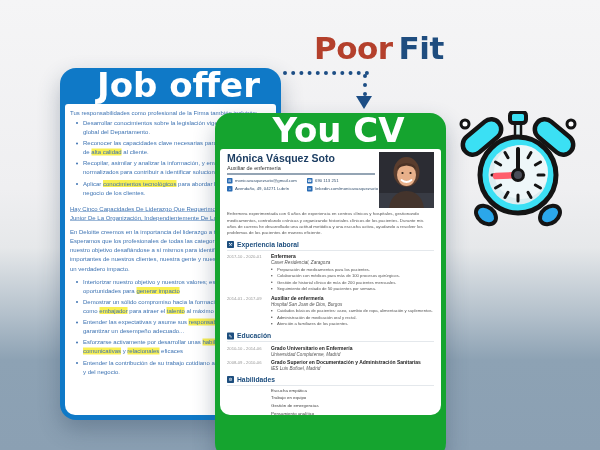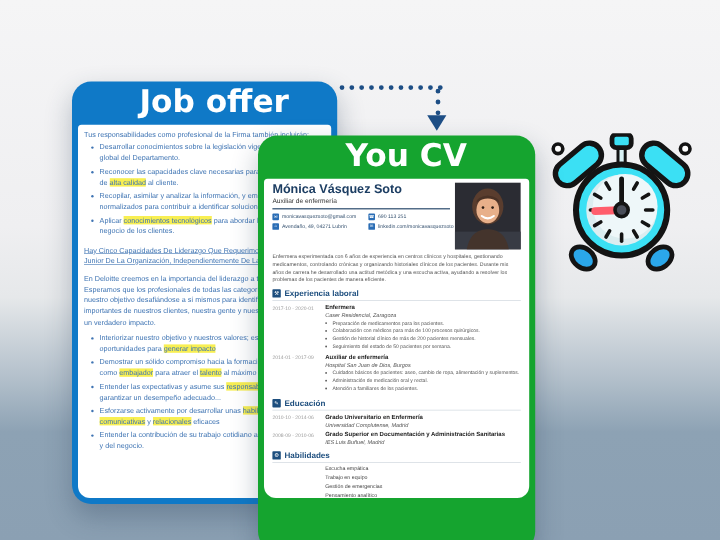--- a/index.html
+++ b/index.html
@@ -15,21 +15,21 @@
   .pf .fit{color:#1f4d7f;margin-left:6px;}
   
   .arr-h{position:absolute;left:283px;top:71px;width:86px;height:0;border-top:4px dotted #1d4e85;z-index:3;}
   .arr-v{position:absolute;left:363px;top:74px;height:22px;width:0;border-left:4px dotted #1d4e85;z-index:3;}
   .arr-head{position:absolute;left:356px;top:96px;width:0;height:0;z-index:3;
       border-left:8px solid transparent;border-right:8px solid transparent;border-top:13px solid #1d4e85;}
   
   .card{position:absolute;box-sizing:border-box;border-radius:16px;padding:36px 5px 5px;
         box-shadow:0 10px 22px rgba(45,65,90,.32);}
   .card-title{position:absolute;top:0;left:16px;right:0;height:36px;line-height:35px;text-align:center;
-        color:#fff;font-size:26px;font-weight:800;font-family:"DejaVu Sans","Liberation Sans",sans-serif;}
+        color:#fff;font-size:34px;font-weight:800;font-family:"DejaVu Sans","Liberation Sans",sans-serif;}
   .job-card{left:60px;top:68px;width:221px;height:352px;background:#0f79c7;z-index:1;}
   .cv-card{left:215px;top:113px;width:231px;height:346px;background:#15a42f;z-index:2;}
   .bodyw{background:#fff;overflow:hidden;border-radius:3px 3px 10px 10px;}
   .job-bodyw{width:211px;height:311px;}
   .cv-bodyw{width:221px;height:266px;}
   .inner{transform:scale(.5);transform-origin:0 0;box-sizing:border-box;}
   
   .job-inner{width:422px;padding:8px 8px 8px 10px;font-size:12px;line-height:1.52;color:#3f74b3;}
   .jo-intro{margin:0;}
   ul.jo{margin:2px 0 0;padding-left:26px;}
@@ -61,20 +61,23 @@
   ul.ebul li{font-size:8.4px;color:#555;line-height:1.35;margin-bottom:1.5px;}
   .skill{font-size:8.8px;color:#444;margin:4px 0 0 88px;line-height:1.3;}
   
   .clock{position:absolute;left:456px;top:111px;width:140px;height:126px;z-index:1;}
 </style>
 </head>
 <body>
 
 <div id="canvas">
 
+  <div class="pf">
+    <span class="poor">Poor</span><span class="fit">Fit</span>
+  </div>
 
   <div class="arr-h"></div>
   <div class="arr-v"></div>
   <div class="arr-head"></div>
 
   <div class="card job-card">
     <div class="card-title">Job offer</div>
     <div class="bodyw job-bodyw">
       <div class="inner job-inner">
         <p class="jo-intro">Tus responsabilidades como profesional de la Firma también incluirán:</p>

